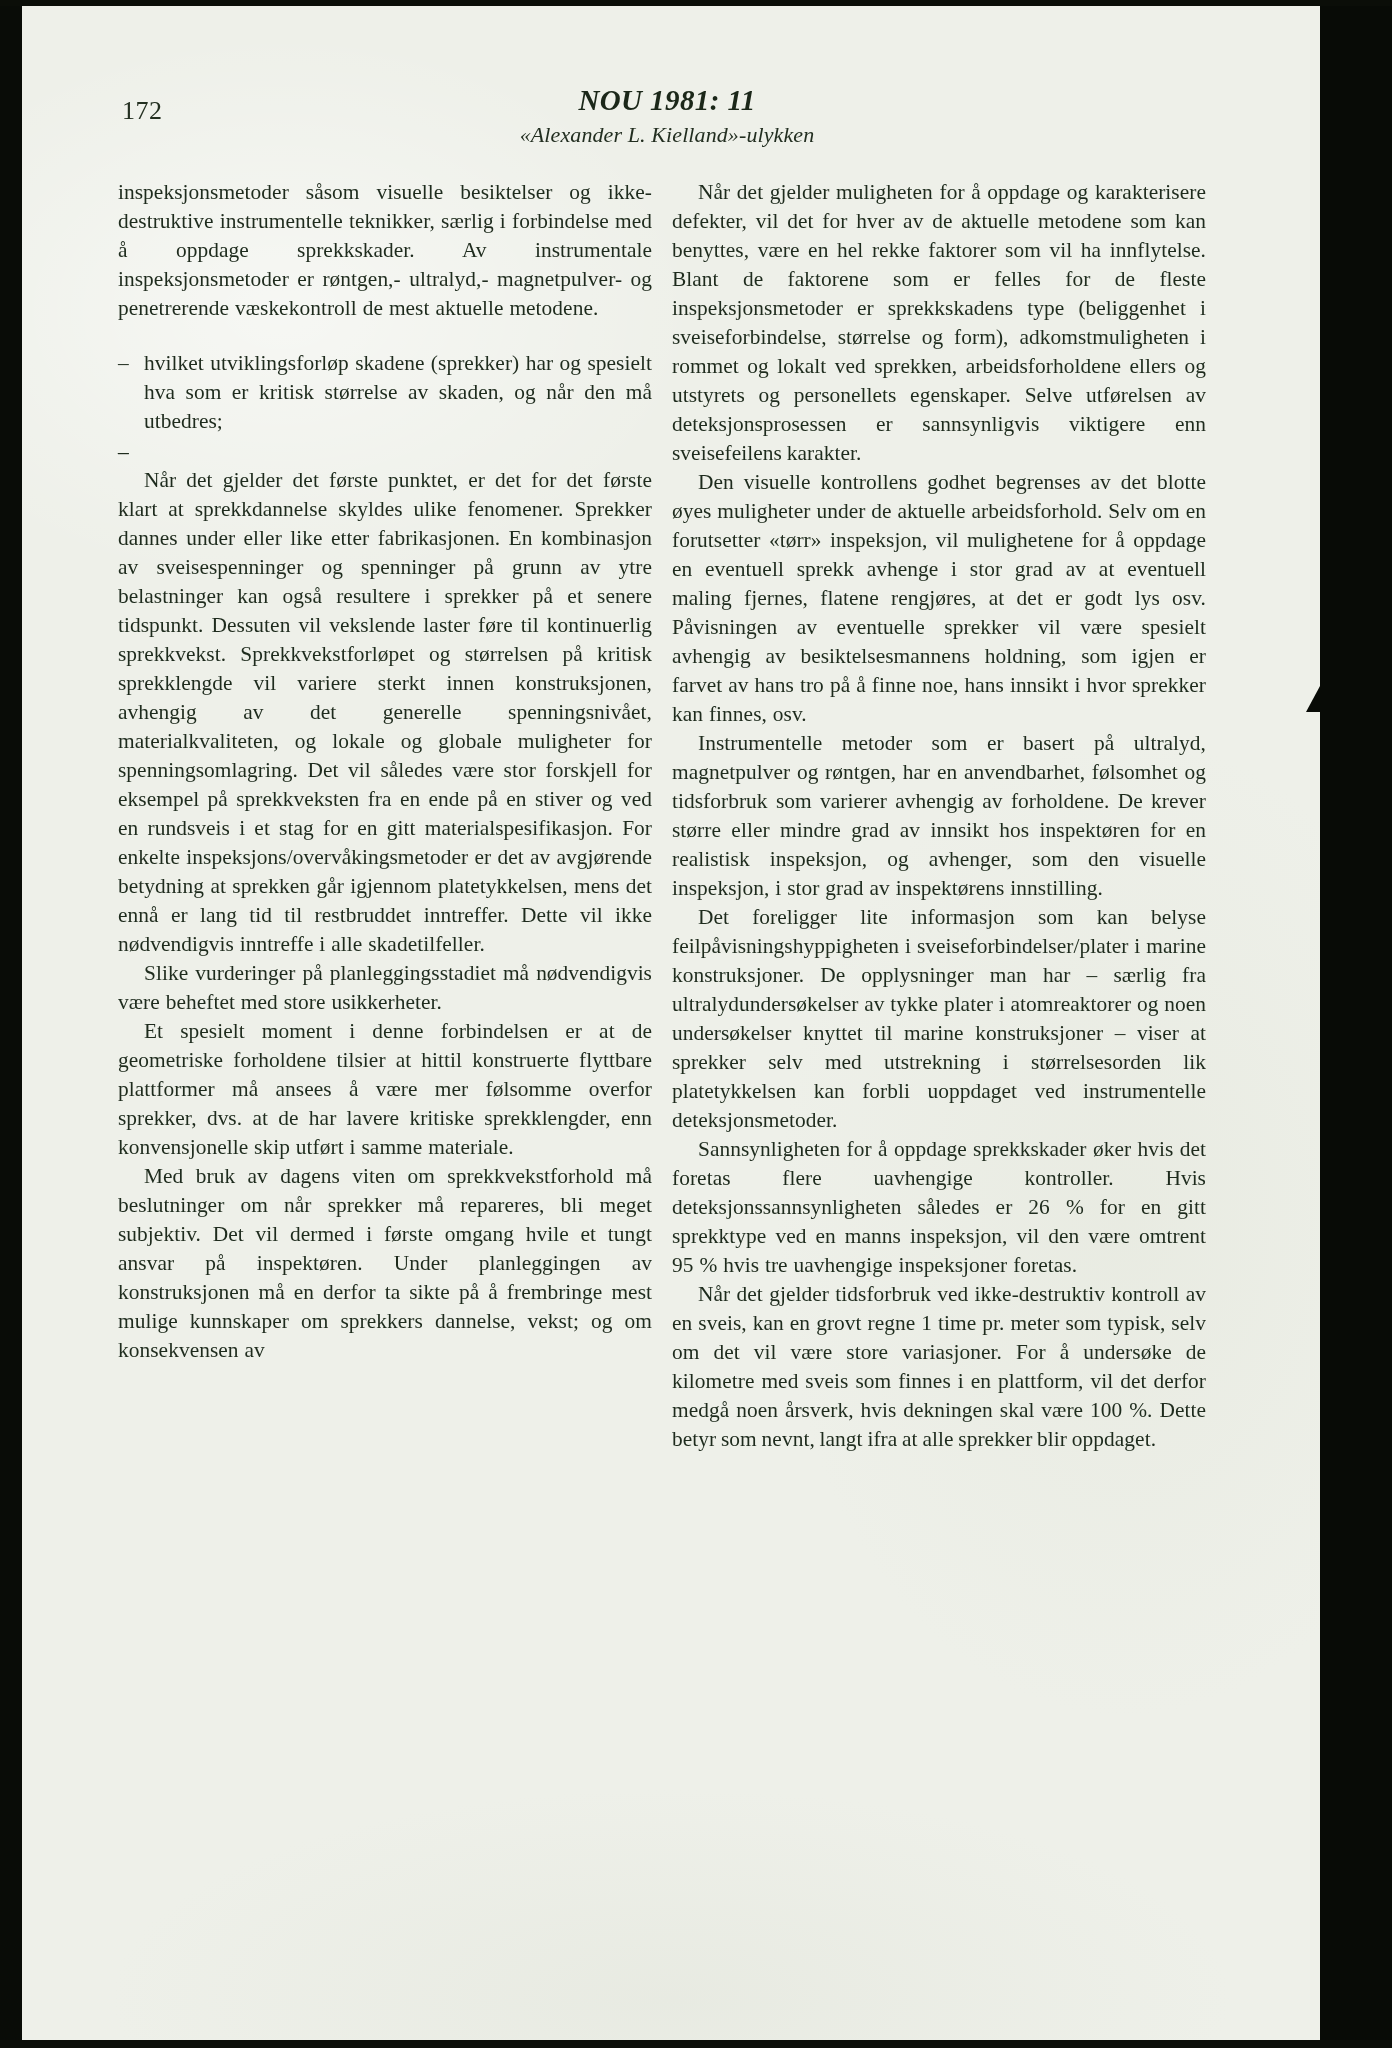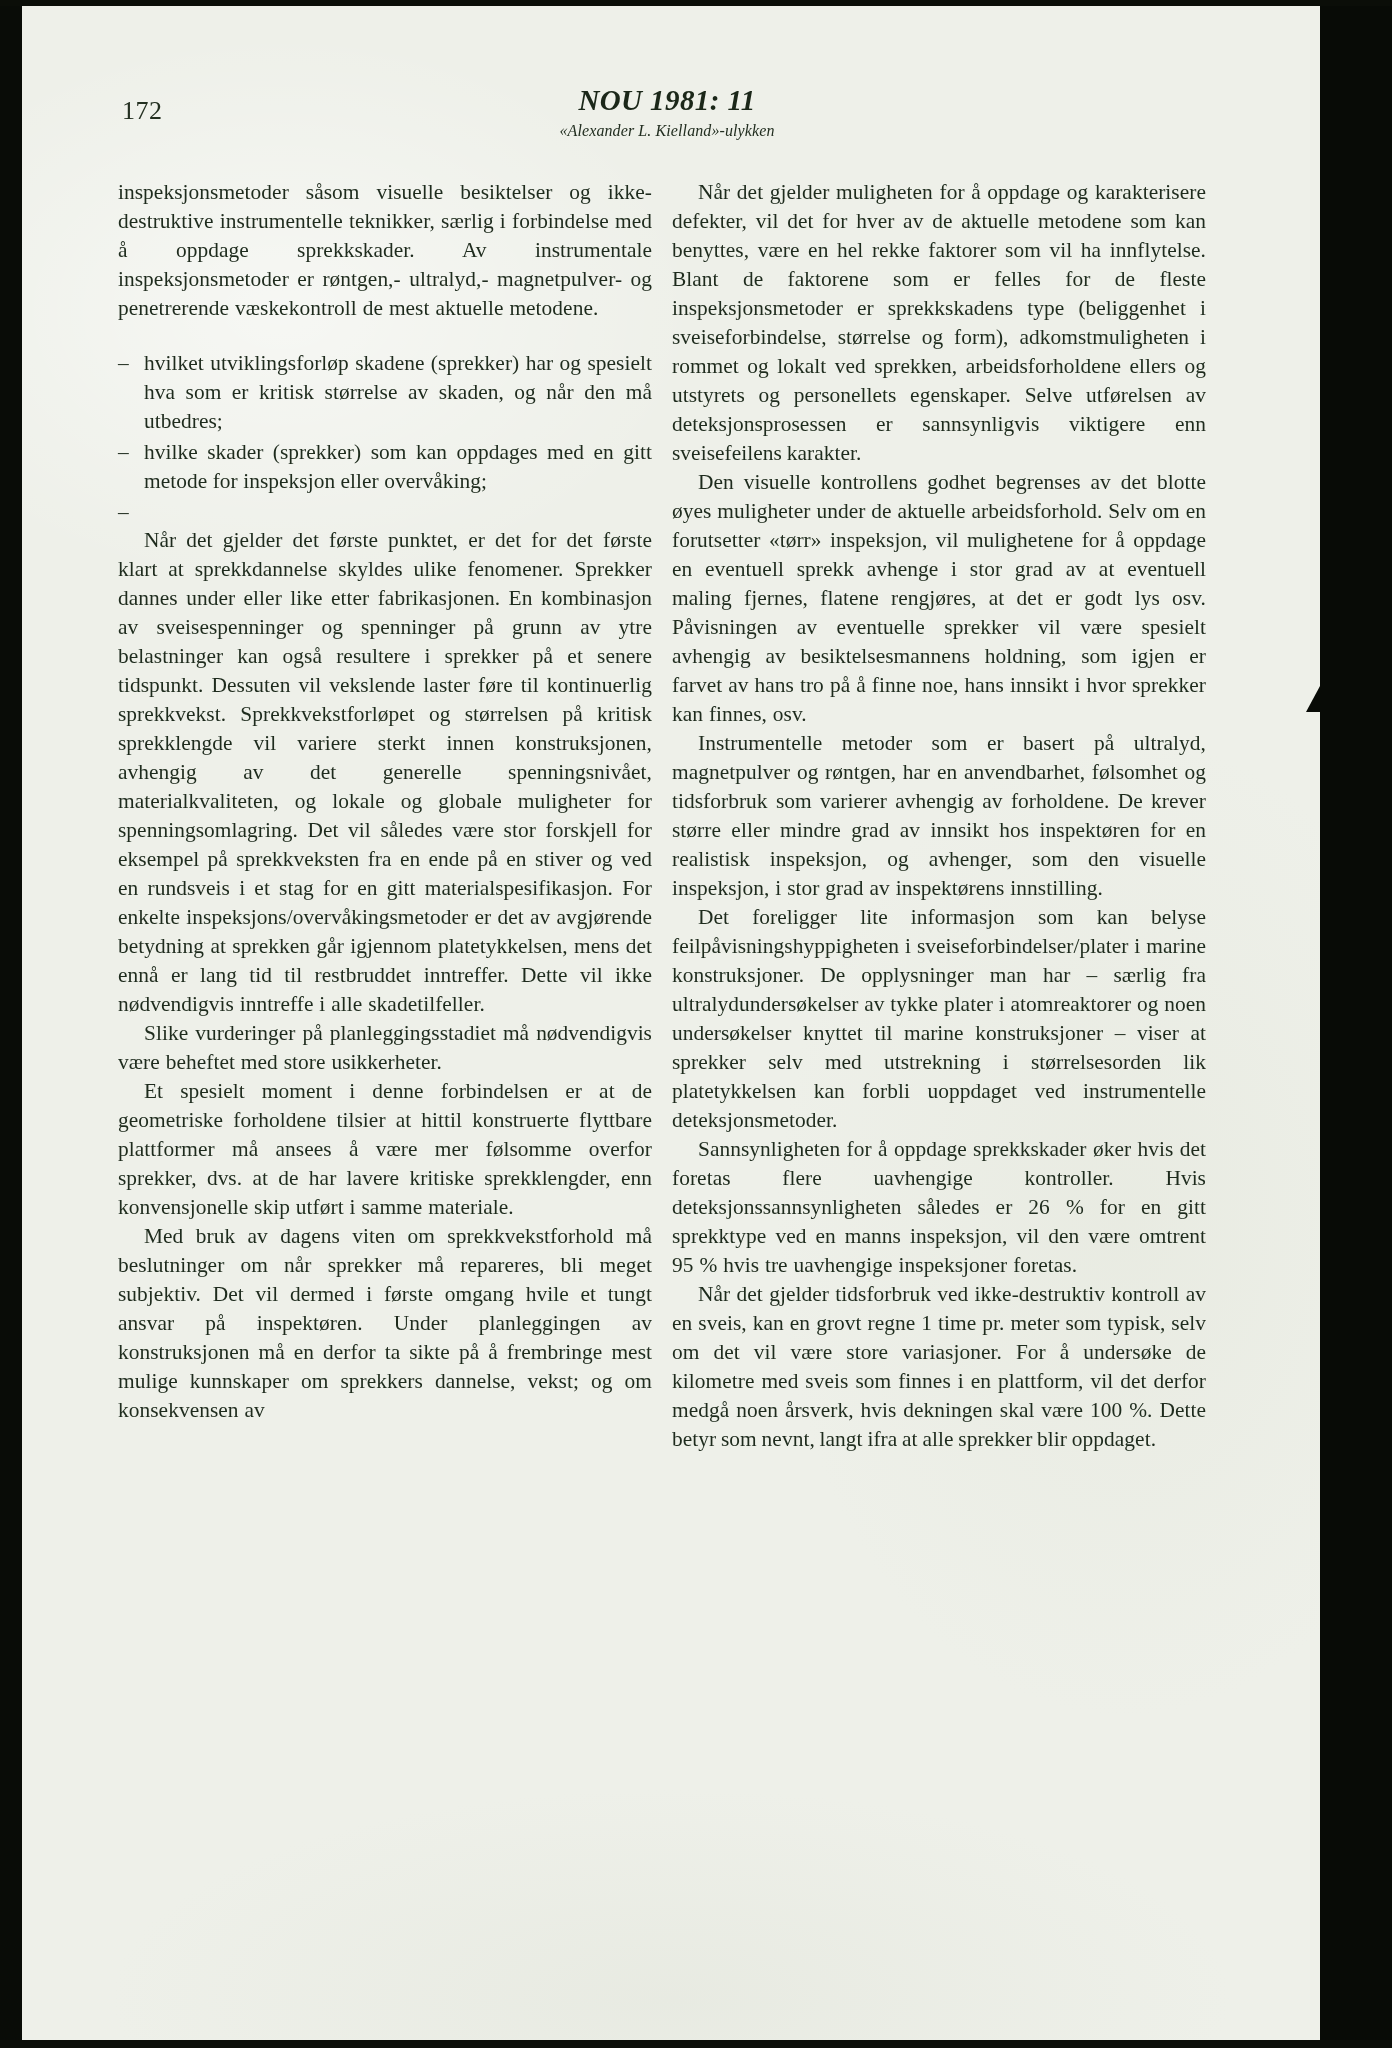--- a/index.html
+++ b/index.html
@@ -106,21 +106,21 @@
     font-style: italic;
   }
   .doc-title {
     font-size: 29px;
     font-weight: bold;
     letter-spacing: 0.4px;
     color: #1b2719;
   }
   .doc-subtitle {
     margin-top: 5px;
-    font-size: 16px;
+    font-size: 22px;
     letter-spacing: 0.1px;
     color: #222e20;
   }
 
   
   .columns {
     position: absolute;
     left: 96px;
     top: 172px;
     width: 1118px;
@@ -192,21 +192,20 @@
       <div class="col">
         <p class="para noindent">inspeksjonsmetoder såsom visuelle besiktelser og ikke-destruktive instrumentelle teknikker, særlig i forbindelse med å oppdage sprekkskader. Av instrumentale inspeksjonsmetoder er røntgen,- ultralyd,- magnetpulver- og penetrerende væskekontroll de mest aktuelle metodene.</p>
 
         <ul class="dashlist">
           <li>
             <span class="dash">–</span>
             <span>hvilket utviklingsforløp skadene (sprekker) har og spesielt hva som er kritisk størrelse av skaden, og når den må utbedres;</span>
           </li>
           <li>
             <span class="dash">–</span>
-            <span>hvilke skader (sprekker) som kan oppdages med en gitt metode for inspeksjon eller overvåking;</span>
           </li>
           <li>
             <span class="dash">–</span>
           </li>
         </ul>
 
         <p class="para">Når det gjelder det første punktet, er det for det første klart at sprekkdannelse skyldes ulike fenomener. Sprekker dannes under eller like etter fabrikasjonen. En kombinasjon av sveisespenninger og spenninger på grunn av ytre belastninger kan også resultere i sprekker på et senere tidspunkt. Dessuten vil vekslende laster føre til kontinuerlig sprekkvekst. Sprekkvekstforløpet og størrelsen på kritisk sprekklengde vil variere sterkt innen konstruksjonen, avhengig av det generelle spenningsnivået, materialkvaliteten, og lokale og globale muligheter for spenningsomlagring. Det vil således være stor forskjell for eksempel på sprekkveksten fra en ende på en stiver og ved en rundsveis i et stag for en gitt materialspesifikasjon. For enkelte inspeksjons/overvåkingsmetoder er det av avgjørende betydning at sprekken går igjennom platetykkelsen, mens det ennå er lang tid til restbruddet inntreffer. Dette vil ikke nødvendigvis inntreffe i alle skadetilfeller.</p>
         <p class="para">Slike vurderinger på planleggingsstadiet må nødvendigvis være beheftet med store usikkerheter.</p>
         <p class="para">Et spesielt moment i denne forbindelsen er at de geometriske forholdene tilsier at hittil konstruerte flyttbare plattformer må ansees å være mer følsomme overfor sprekker, dvs. at de har lavere kritiske sprekklengder, enn konvensjonelle skip utført i samme materiale.</p>
         <p class="para">Med bruk av dagens viten om sprekkvekstforhold må beslutninger om når sprekker må repareres, bli meget subjektiv. Det vil dermed i første omgang hvile et tungt ansvar på inspektøren. Under planleggingen av konstruksjonen må en derfor ta sikte på å frembringe mest mulige kunnskaper om sprekkers dannelse, vekst; og om konsekvensen av</p>

